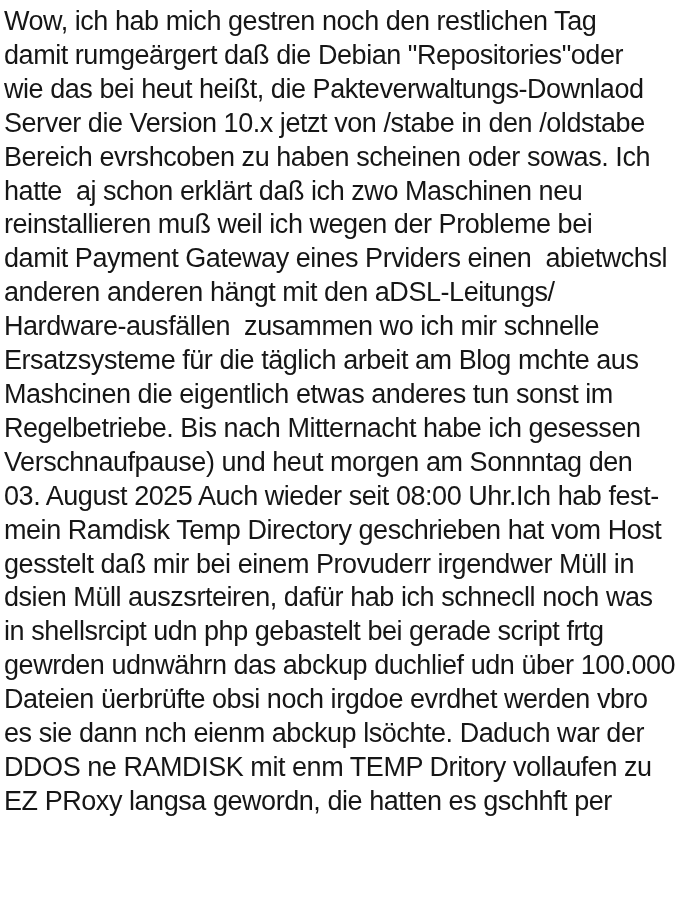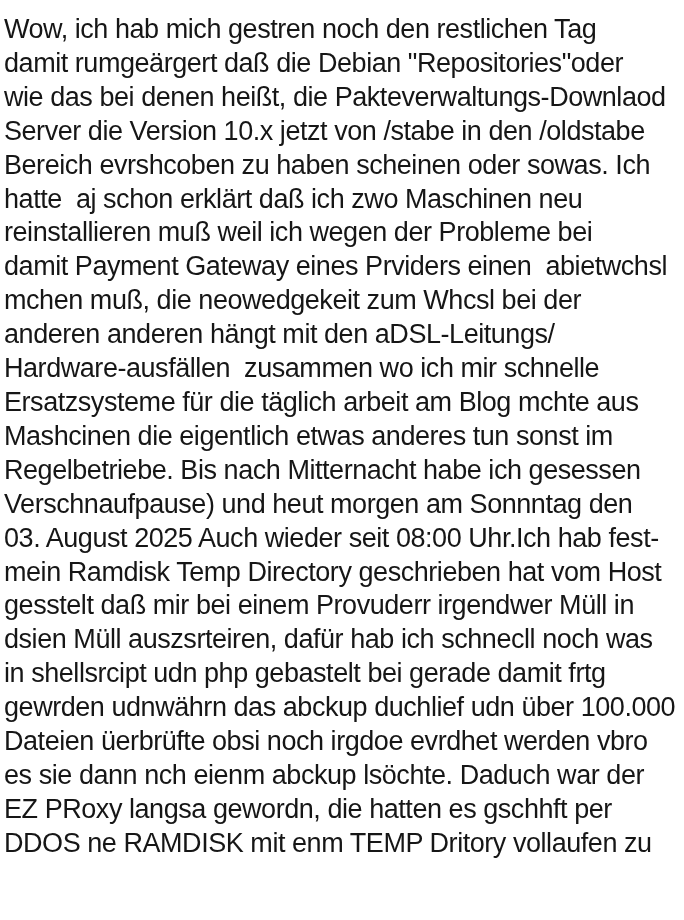--- a/index.html
+++ b/index.html
@@ -7,54 +7,53 @@
       padding: 0;
       background: #ffffff;
       width: 684px;
       height: 920px;
       overflow: hidden;
     }
     .text-document {
       box-sizing: border-box;
       width: 676px;
       height: 920px;
-      padding: 13px 0 0 4px;
+      padding: 5px 0 0 4px;
       font-family: "Liberation Sans", "DejaVu Sans", sans-serif;
       font-size: 27px;
       line-height: 33.9px;
       font-weight: 400;
       color: #161616;
       letter-spacing: -0.45px;
     }
     .text-line {
       white-space: pre;  
     }
   </style>
 </head>
 <body>
 
 <div class="text-document">
   <div class="text-line">Wow, ich hab mich gestren noch den restlichen Tag</div>
   <div class="text-line">damit rumgeärgert daß die Debian "Repositories"oder</div>
-  <div class="text-line">wie das bei denen heißt, die Pakteverwaltungs-Downlaod</div>
+  <div class="text-line">wie das bei heut heißt, die Pakteverwaltungs-Downlaod</div>
   <div class="text-line">Server die Version 10.x jetzt von /stabe in den /oldstabe</div>
   <div class="text-line">Bereich evrshcoben zu haben scheinen oder sowas. Ich</div>
   <div class="text-line">hatte  aj schon erklärt daß ich zwo Maschinen neu</div>
   <div class="text-line">reinstallieren muß weil ich wegen der Probleme bei</div>
   <div class="text-line">damit Payment Gateway eines Prviders einen  abietwchsl</div>
-  <div class="text-line">mchen muß, die neowedgekeit zum Whcsl bei der</div>
   <div class="text-line">anderen anderen hängt mit den aDSL-Leitungs/</div>
   <div class="text-line">Hardware-ausfällen  zusammen wo ich mir schnelle</div>
   <div class="text-line">Ersatzsysteme für die täglich arbeit am Blog mchte aus</div>
   <div class="text-line">Mashcinen die eigentlich etwas anderes tun sonst im</div>
   <div class="text-line">Regelbetriebe. Bis nach Mitternacht habe ich gesessen</div>
   <div class="text-line">Verschnaufpause) und heut morgen am Sonnntag den</div>
   <div class="text-line">03. August 2025 Auch wieder seit 08:00 Uhr.Ich hab fest-</div>
   <div class="text-line">mein Ramdisk Temp Directory geschrieben hat vom Host</div>
   <div class="text-line">gesstelt daß mir bei einem Provuderr irgendwer Müll in</div>
   <div class="text-line">dsien Müll auszsrteiren, dafür hab ich schnecll noch was</div>
-  <div class="text-line">in shellsrcipt udn php gebastelt bei gerade damit frtg</div>
+  <div class="text-line">in shellsrcipt udn php gebastelt bei gerade script frtg</div>
   <div class="text-line">gewrden udnwährn das abckup duchlief udn über 100.000</div>
   <div class="text-line">Dateien üerbrüfte obsi noch irgdoe evrdhet werden vbro</div>
   <div class="text-line">es sie dann nch eienm abckup lsöchte. Daduch war der</div>
+  <div class="text-line">DDOS ne RAMDISK mit enm TEMP Dritory vollaufen zu</div>
   <div class="text-line">EZ PRoxy langsa gewordn, die hatten es gschhft per</div>
-  <div class="text-line">DDOS ne RAMDISK mit enm TEMP Dritory vollaufen zu</div>
 </div>
 
 </body></html>

